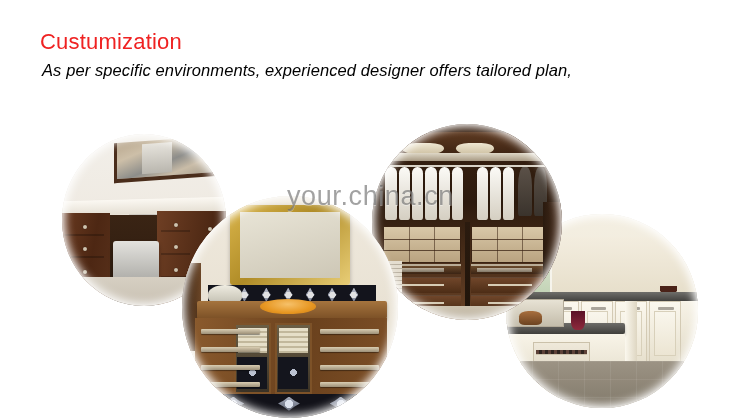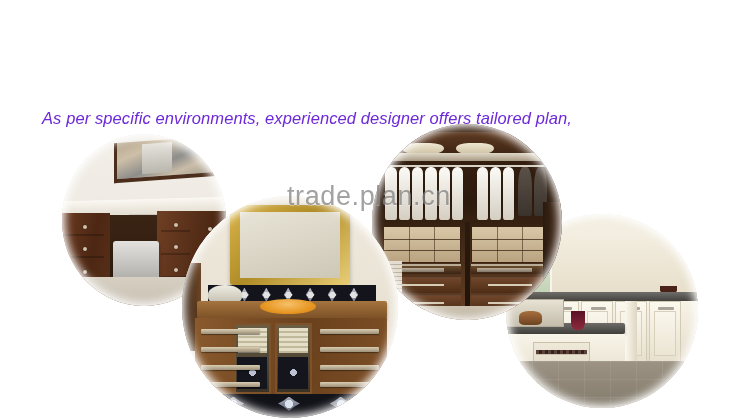--- a/index.html
+++ b/index.html
@@ -14,21 +14,21 @@
   
   .heading {
     position:absolute; left:40px; top:30px;
     font-size:22px; font-weight:400; letter-spacing:.2px;
     color:#ef2222;
     line-height:1.1;
   }
   .body-copy {
     position:absolute; left:42px; top:58px; width:660px;
     font-style:italic; font-size:16.5px; line-height:1.48;
-    color:#6d28d9; letter-spacing:.1px;margin-top:48px;
+    color:#000000; letter-spacing:.1px;
   }
   .body-copy .l2 { display:block; }
 
   
   .photo {
     position:absolute;
     border-radius:50%;
     overflow:hidden;
     background:#efece8;
   }
@@ -206,20 +206,21 @@
     z-index:20; pointer-events:none;
     text-shadow:0 1px 0 rgba(255,255,255,.35);
     white-space:nowrap;
   }
 </style>
 </head>
 <body>
 
 <div id="stage">
 
+  <div class="heading">Custumization</div>
 
   <div class="body-copy">
     <span class="l1">As per specific environments, experienced designer offers tailored plan,</span>
   </div>
 
   <div class="photo" id="p1">
     <div class="inner">
       <div class="wall"></div>
       <div class="mirror"></div>
       <div class="counter"></div>
@@ -370,15 +371,15 @@
         <div class="wrow" style="top:76%"></div>
       </div>
       <div class="tray"></div>
       <div class="potA"></div>
       <div class="glass"></div>
       <div class="floor"></div>
     </div>
     <div class="feather"></div>
   </div>
 
-  <div class="watermark">trade.plan.cn</div>
+  <div class="watermark">your.china.cn</div>
 
 </div>
 
 </body></html>

